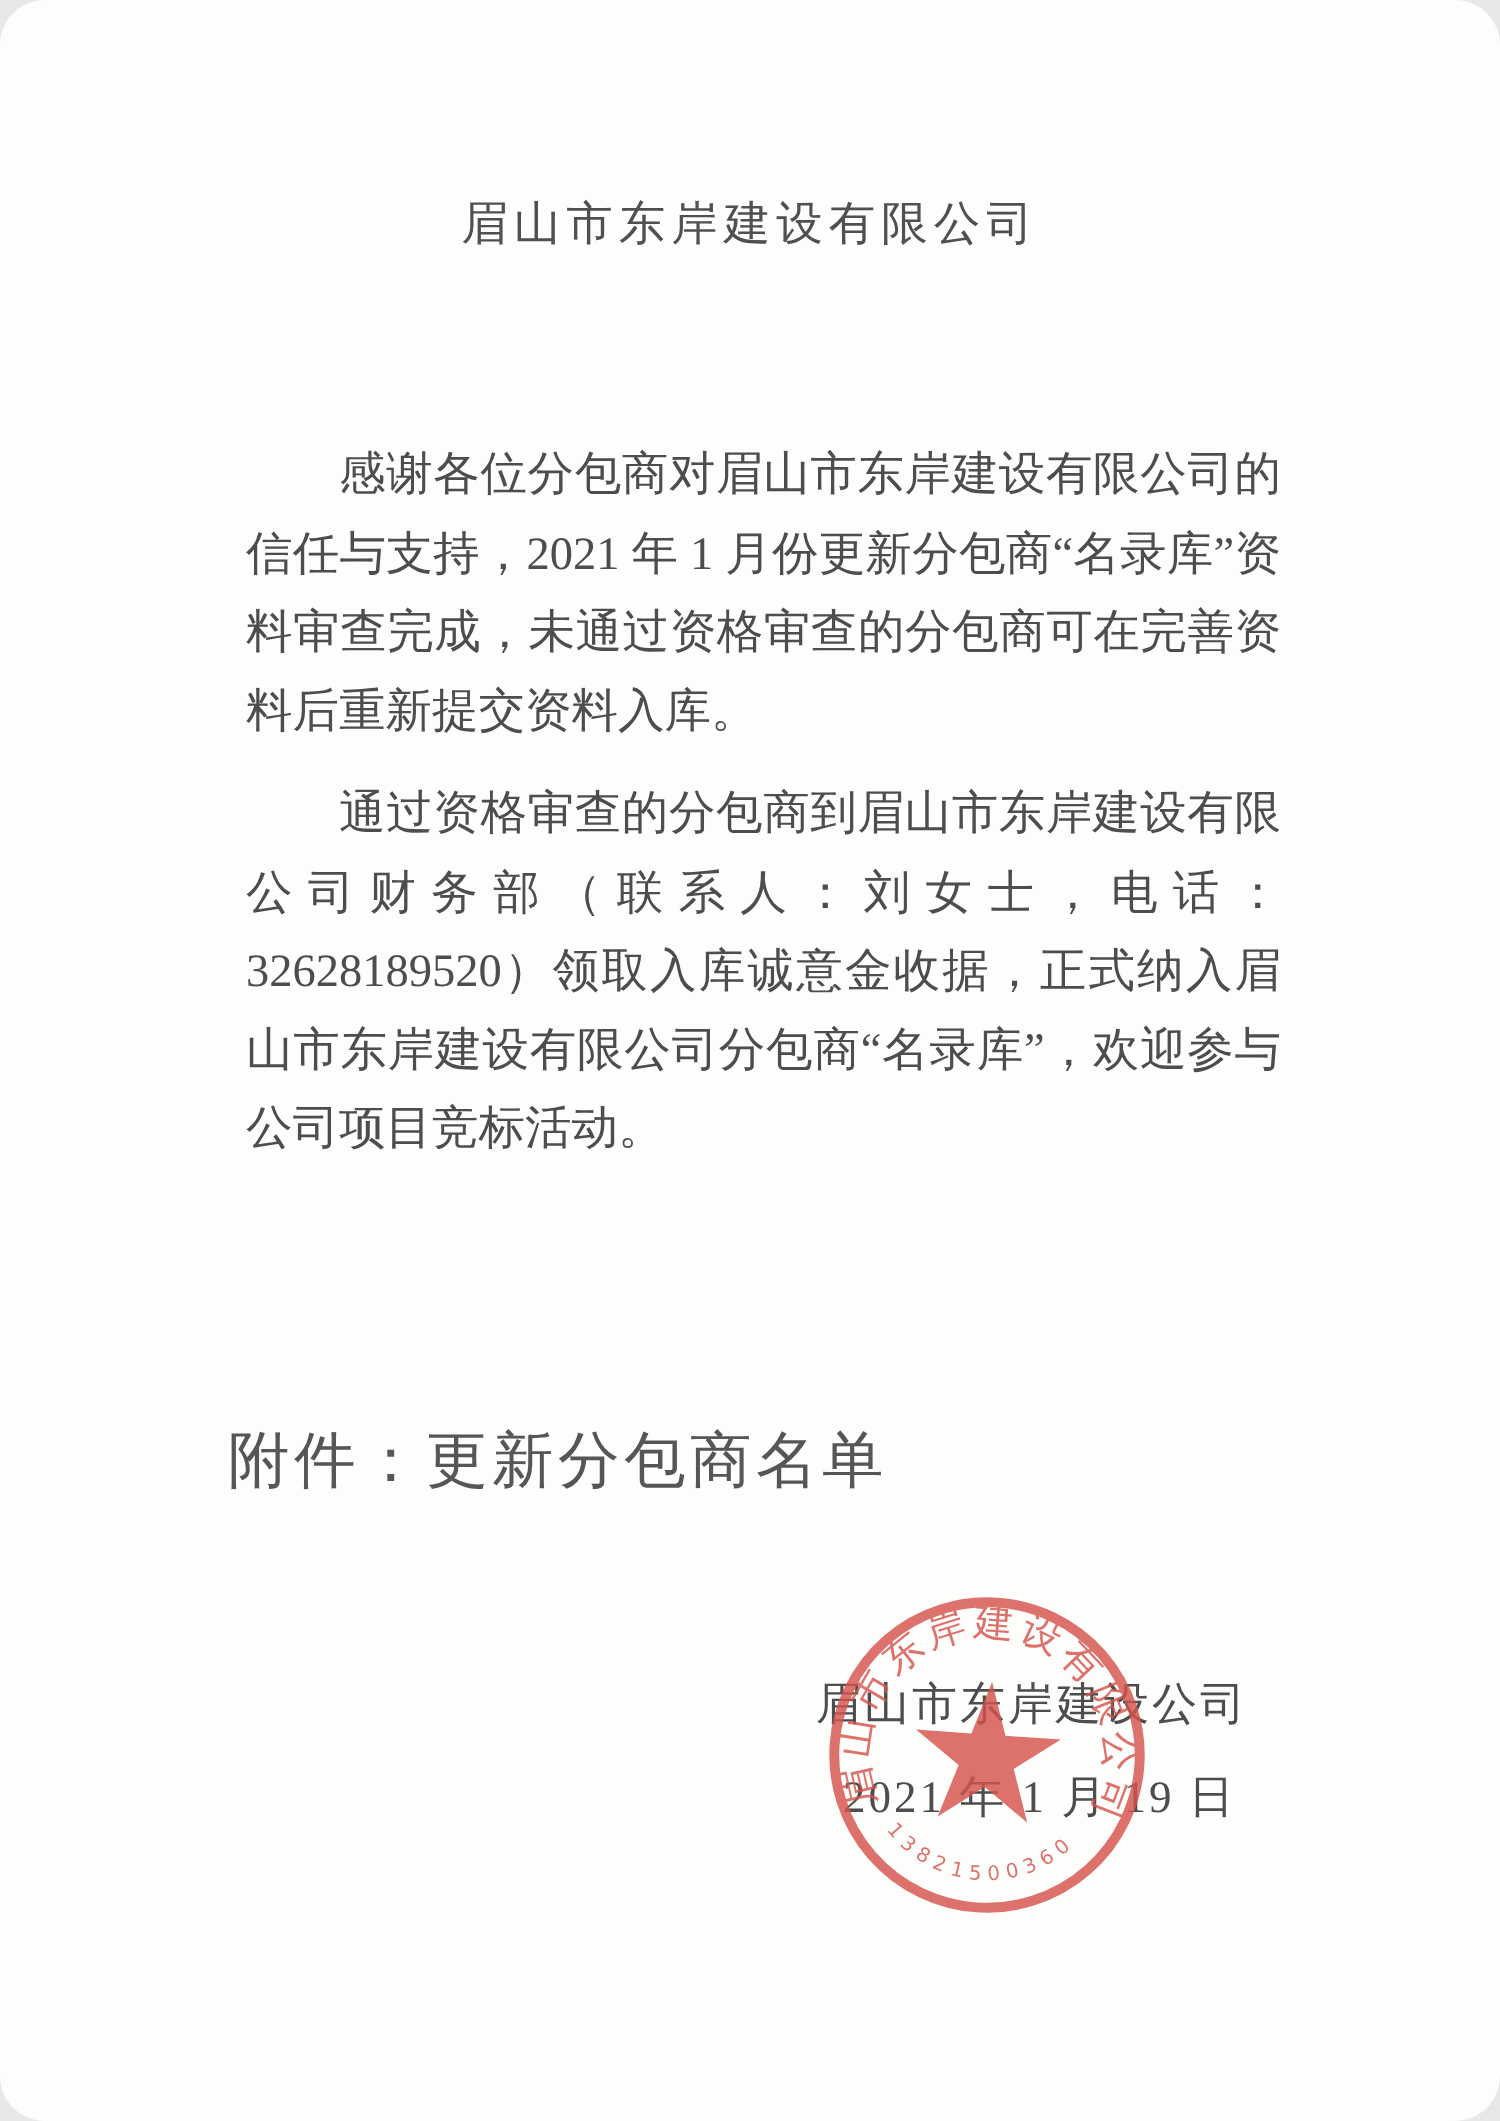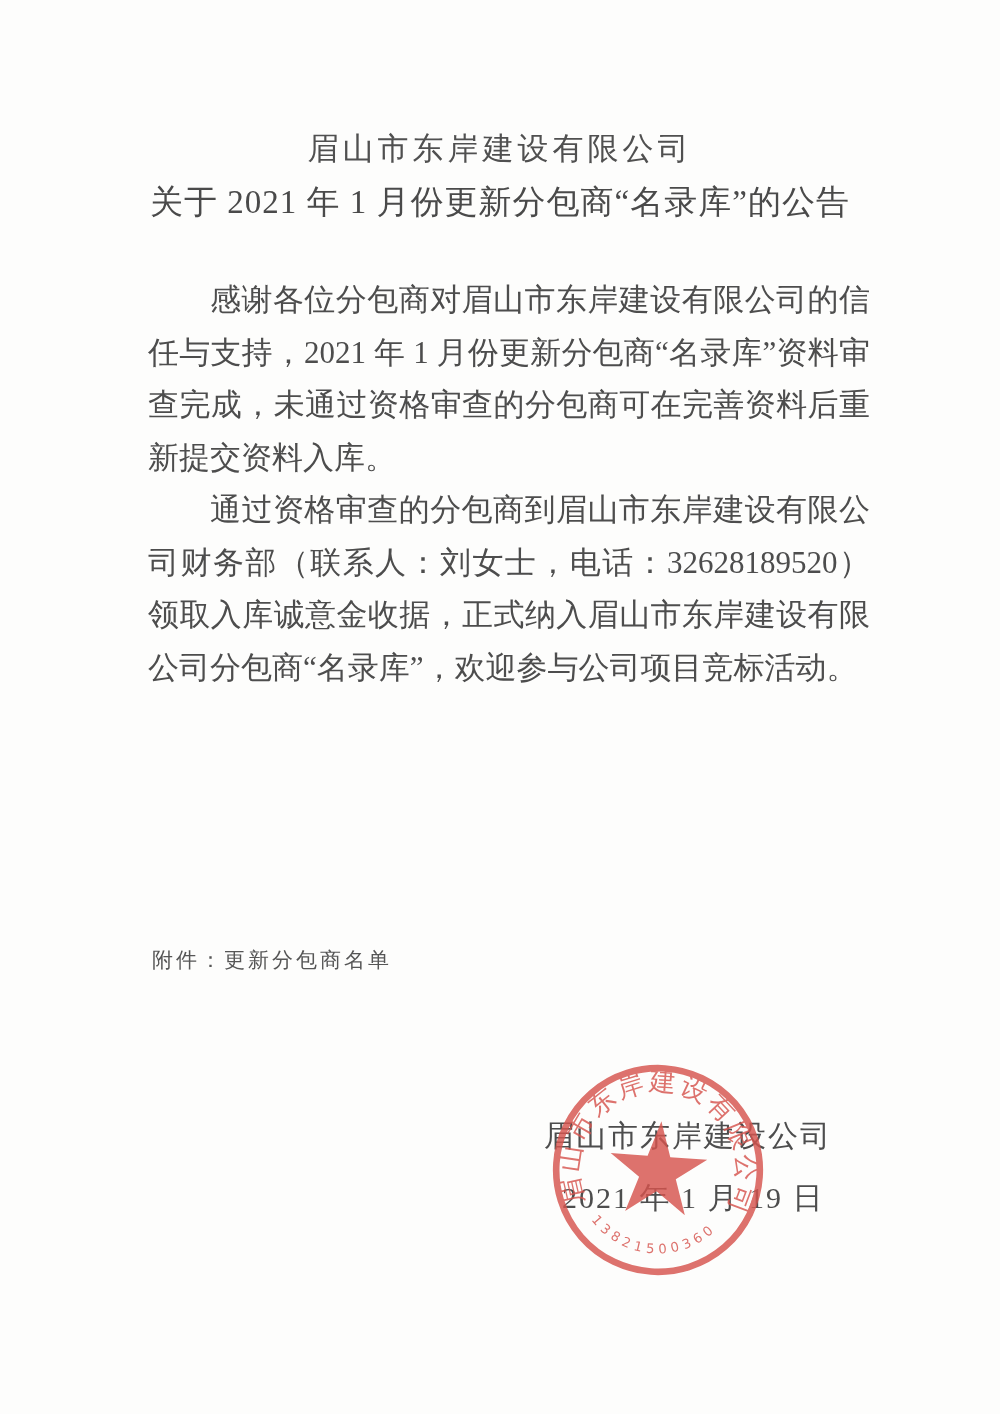--- a/index.html
+++ b/index.html
@@ -6,20 +6,21 @@
   html, body { background: #e8e8e8; }
   .page {
     position: relative;
     width: 1000px;
     height: 1414px;
     margin: 0 auto;
     background: #fdfdfc;
     overflow: hidden;
     font-family: "Liberation Serif", "DejaVu Serif", serif;
     color: #4d4d4d;
+    border-radius: 30px;
   }
   .doc-title {
     position: absolute;
     top: 128px; left: 0; right: 0;
     text-align: center;
     font-size: 31px;
     letter-spacing: 4px;
     color: #505050;
   }
   .doc-subtitle {
@@ -33,26 +34,26 @@
   .doc-body {
     position: absolute;
     top: 274px; left: 148px; right: 130px;
     font-size: 31px;
     line-height: 52.5px;
     text-align: justify;
     color: #4d4d4d;
   }
   .doc-body p {
     text-indent: 2em;
-    margin: 0;
+    margin: 16px;
   }
   .attachment-line {
     position: absolute;
     top: 946px; left: 152px;
-    font-size: 21px;
+    font-size: 41px;
     letter-spacing: 3px;
     color: #565656;
   }
   .signature-company {
     position: absolute;
     top: 1116px; left: 544px;
     font-size: 30px;
     letter-spacing: 2px;
     color: #4d4d4d;
     z-index: 2;
@@ -76,21 +77,20 @@
   }
   .seal-wrap svg { width: 100%; height: 100%; display: block; }
 </style>
 </head>
 <body>
 
 <div class="page">
 
   <div class="doc-title">眉山市东岸建设有限公司</div>
 
-  <div class="doc-subtitle">关于 2021 年 1 月份更新分包商“名录库”的公告</div>
 
   <div class="doc-body">
     <p>感谢各位分包商对眉山市东岸建设有限公司的信任与支持，2021 年 1 月份更新分包商“名录库”资料审查完成，未通过资格审查的分包商可在完善资料后重新提交资料入库。</p>
     <p>通过资格审查的分包商到眉山市东岸建设有限公司财务部（联系人：刘女士，电话：32628189520）领取入库诚意金收据，正式纳入眉山市东岸建设有限公司分包商“名录库”，欢迎参与公司项目竞标活动。</p>
   </div>
 
   <div class="attachment-line">附件：更新分包商名单</div>
 
   <div class="signature-company">眉山市东岸建设公司</div>
 

